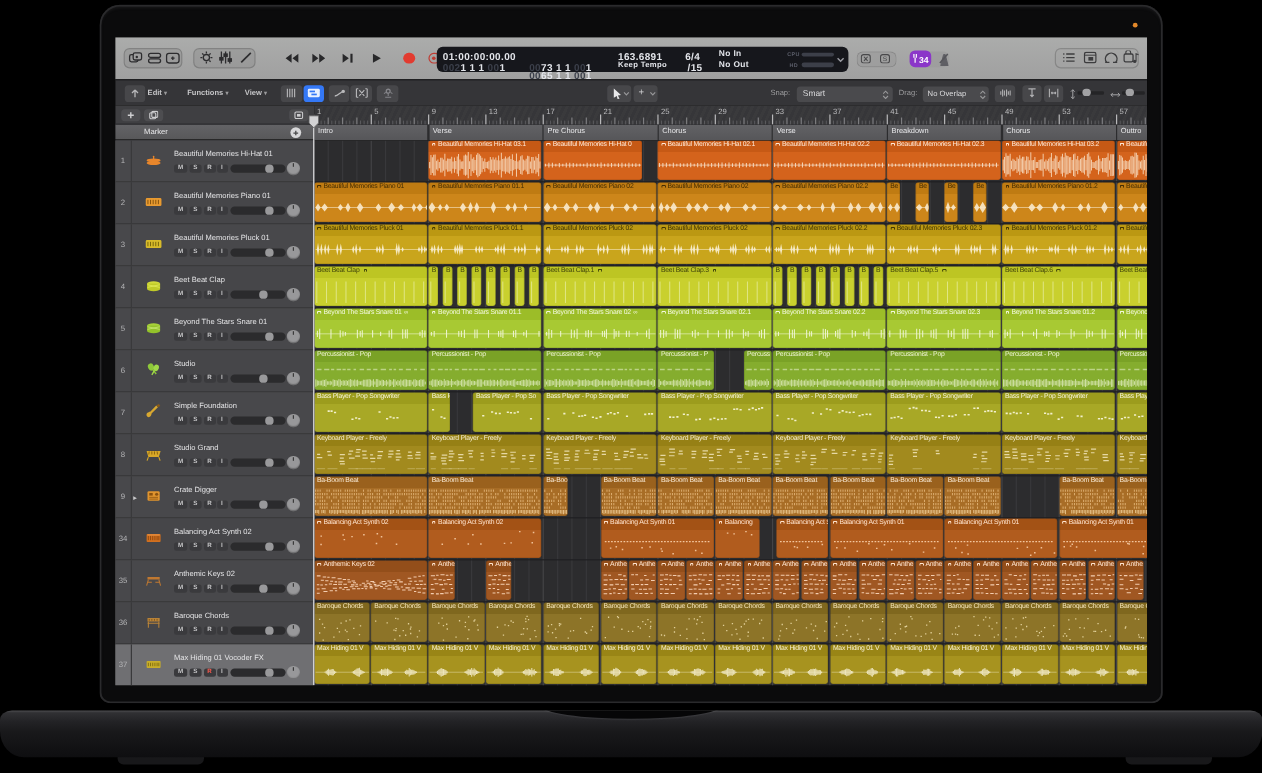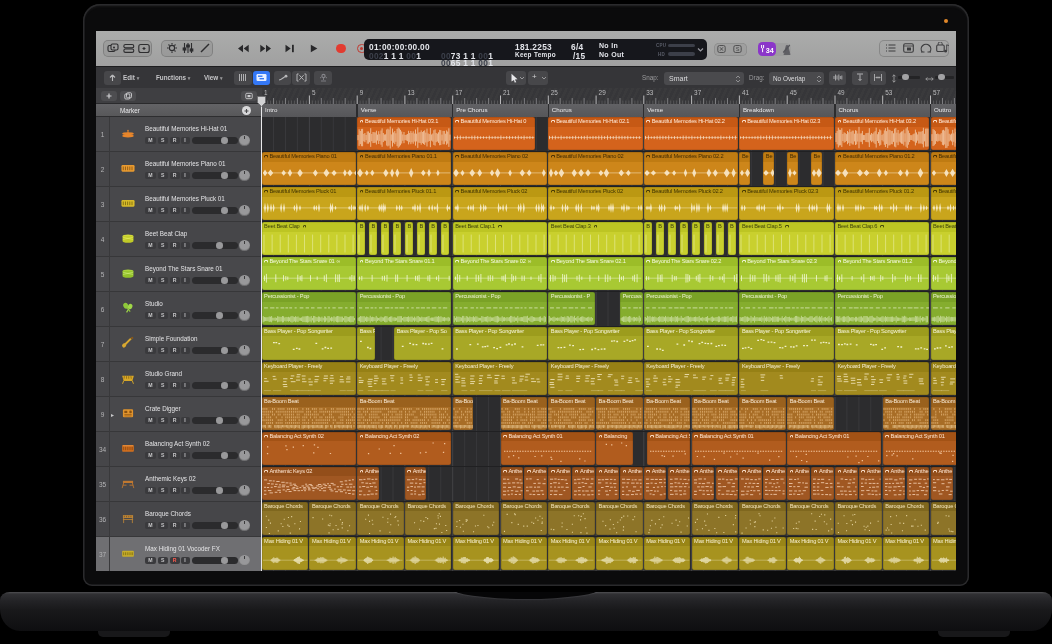--- a/index.html
+++ b/index.html
@@ -122,21 +122,21 @@
             <path d="M2.5 3h8M2.5 7h8" stroke="#3a2d10" stroke-width="1.5"></path>
             <path d="M9.5 0.8L12 3 9.5 5.2" fill="#3a2d10" stroke="none"></path>
             <path d="M3.5 4.8L1 7l2.5 2.2" fill="#3a2d10" stroke="none"></path>
           </g>
         </svg>
         <div id="lcd">
           <div class="lcdt" style="left:5px;top:3.2px">01:00:00:00.00</div>
           <div class="lcdt" style="left:5px;top:12.2px"><span class="dim">002</span>1 1 1 <span class="dim">00</span>1</div>
           <div class="lcdt" style="left:77px;top:19px"><span class="dim">00</span>65 1 1 <span class="dim">00</span>1</div>
           <div class="lcdt" style="left:77px;top:12.2px"><span class="dim">00</span>73 1 1 <span class="dim">00</span>1</div>
-          <div class="lcdt" style="left:151px;top:3.2px">181.2253</div>
+          <div class="lcdt" style="left:151px;top:3.2px">163.6891</div>
           <div class="lcdt" style="left:151px;top:12.2px;font-size:6.4px;font-weight:bold">Keep Tempo</div>
           <div class="lcdt" style="left:207px;top:3.2px">6/4</div>
           <div class="lcdt" style="left:209px;top:12.2px">/15</div>
           <div class="lcdt" style="left:235px;top:3.6px;font-size:7px">No In</div>
           <div class="lcdt" style="left:235px;top:12.6px;font-size:7px">No Out</div>
           <div class="lcdt" style="left:292px;top:4.6px;font-size:4.5px;color:#5b5e6a">CPU</div>
           <div class="abs" style="left:304px;top:5px;width:27px;height:3.5px;background:#3c3f49;border-radius:2px"></div>
           <div class="lcdt" style="left:294px;top:13.4px;font-size:4.5px;color:#5b5e6a">HD</div>
           <div class="abs" style="left:304px;top:13.8px;width:27px;height:3.5px;background:#3c3f49;border-radius:2px"></div>
           <svg class="ic" style="left:333px;top:8px" width="7" height="6" viewBox="0 0 7 6">

